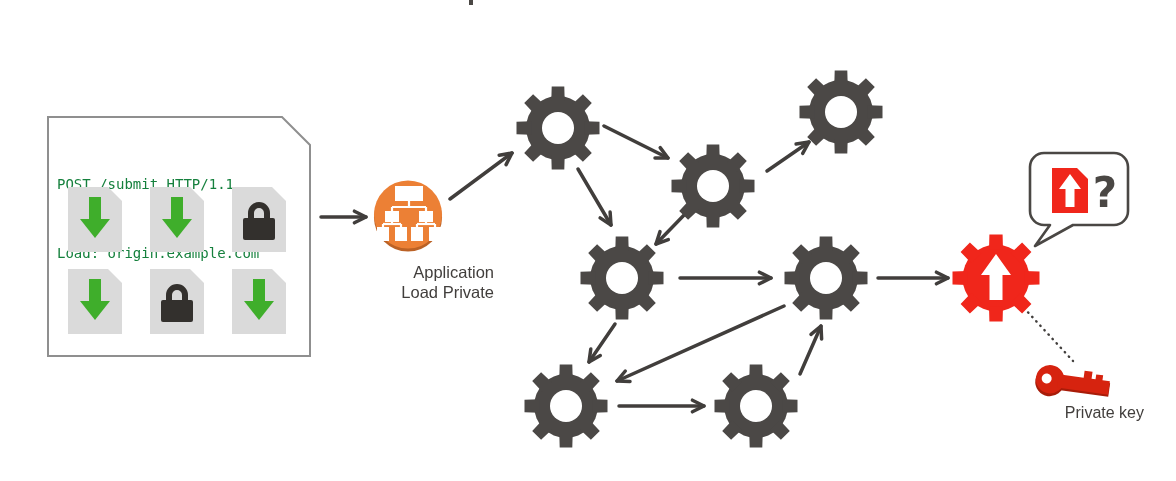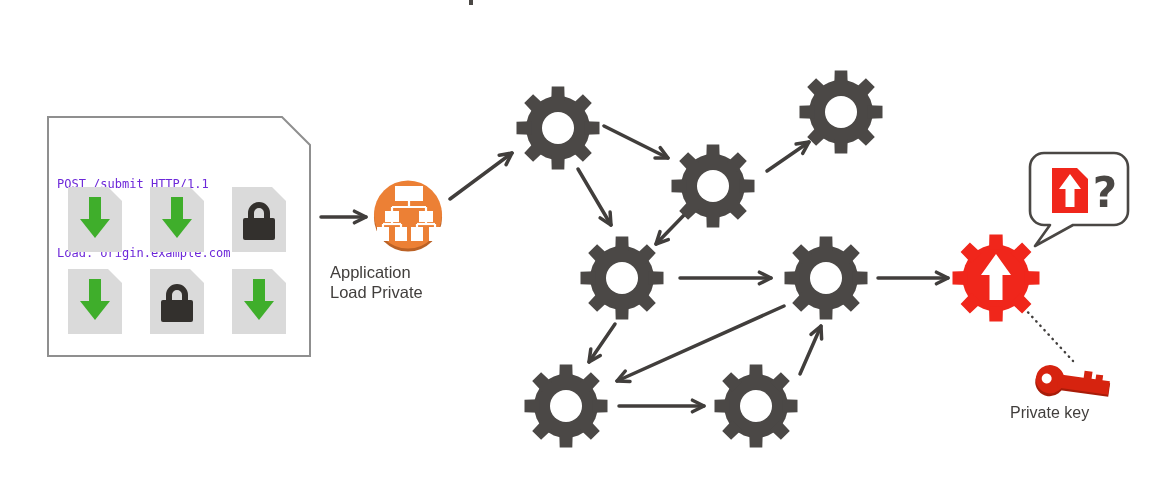--- a/index.html
+++ b/index.html
@@ -1,26 +1,26 @@
 <!DOCTYPE html>
 <html><head>
 <meta charset="utf-8">
 <style>
   html,body{margin:0;padding:0;background:#fff;overflow:hidden;}
   .stage{position:relative;width:1176px;height:481px;background:#fff;
          font-family:"Liberation Sans","DejaVu Sans",sans-serif;}
   #scene{position:absolute;left:0;top:0;}
   .request-text{position:absolute;left:57px;top:127px;
     font-family:"DejaVu Sans Mono","Liberation Mono",monospace;
-    font-size:12px;line-height:23px;color:#6d28d9;white-space:pre;}
+    font-size:14px;line-height:23px;color:#15803d;white-space:pre;}
   .doc-grid{position:absolute;left:68px;top:187px;display:grid;
     grid-template-columns:repeat(3,54px);column-gap:28px;row-gap:17px;}
-  .alb-label{position:absolute;left:330px;top:262px;width:164px;text-align:left;
+  .alb-label{position:absolute;left:330px;top:262px;width:164px;text-align:right;
     font-size:16.5px;line-height:20px;color:#413e3c;}
-  .key-label{position:absolute;left:1010px;top:404px;width:134px;text-align:left;
+  .key-label{position:absolute;left:1010px;top:404px;width:134px;text-align:right;
     font-size:16px;color:#413e3c;}
   .crop-fragment{position:absolute;left:469px;top:0;width:4px;height:5px;background:#4a4744;}
   text.qmark{font-family:"DejaVu Sans","Liberation Sans",sans-serif;font-weight:bold;font-size:42px;}
 </style>
 </head>
 <body>
 
 <div class="stage">
 
   <div class="crop-fragment"></div>

